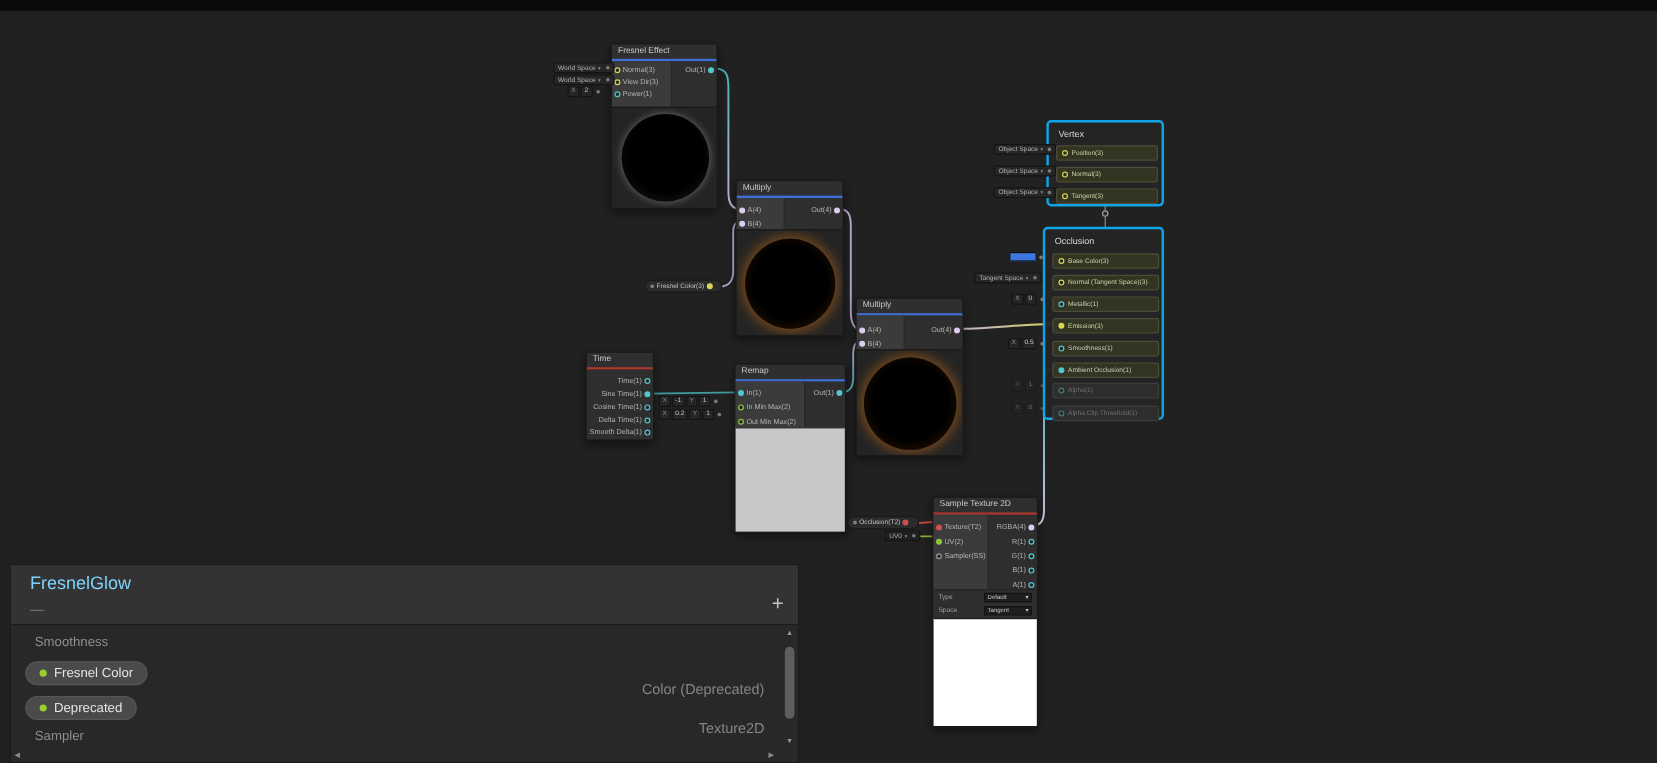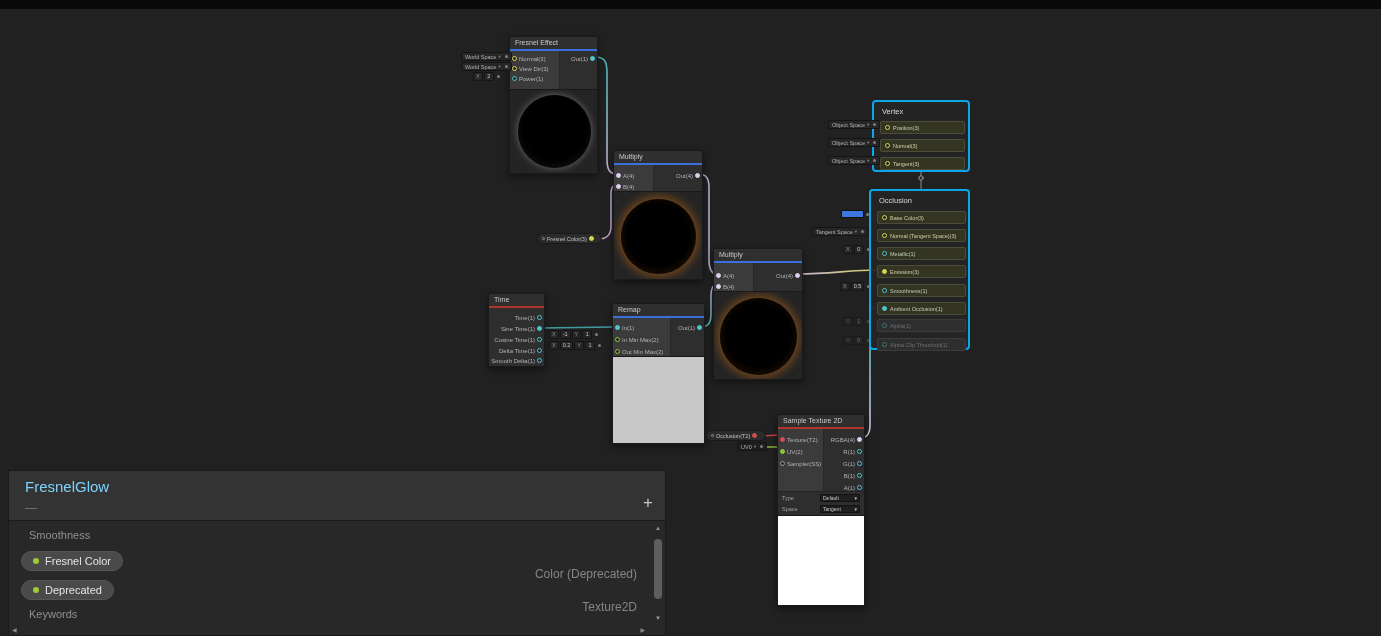--- a/index.html
+++ b/index.html
@@ -430,21 +430,21 @@
   <div class="bb-pill" style="top:80px">
     <span class="bb-dot"></span>
     <span>Fresnel Color</span>
   </div>
   <div class="bb-type" style="top:96px">Color (Deprecated)</div>
   <div class="bb-pill" style="top:109px">
     <span class="bb-dot"></span>
     <span>Deprecated</span>
   </div>
   <div class="bb-type" style="top:129px">Texture2D</div>
-  <div class="bb-section" style="top:137px">Keywords</div>
+  <div class="bb-section" style="top:137px">Sampler</div>
   <div class="bb-vscroll">
     <div class="arr" style="top:2px">▲</div>
     <div class="bb-thumb"></div>
     <div class="arr" style="bottom:0">▼</div>
   </div>
   <div class="bb-hl">◀</div>
   <div class="bb-hr">▶</div>
 </div>
 
 </body></html>

